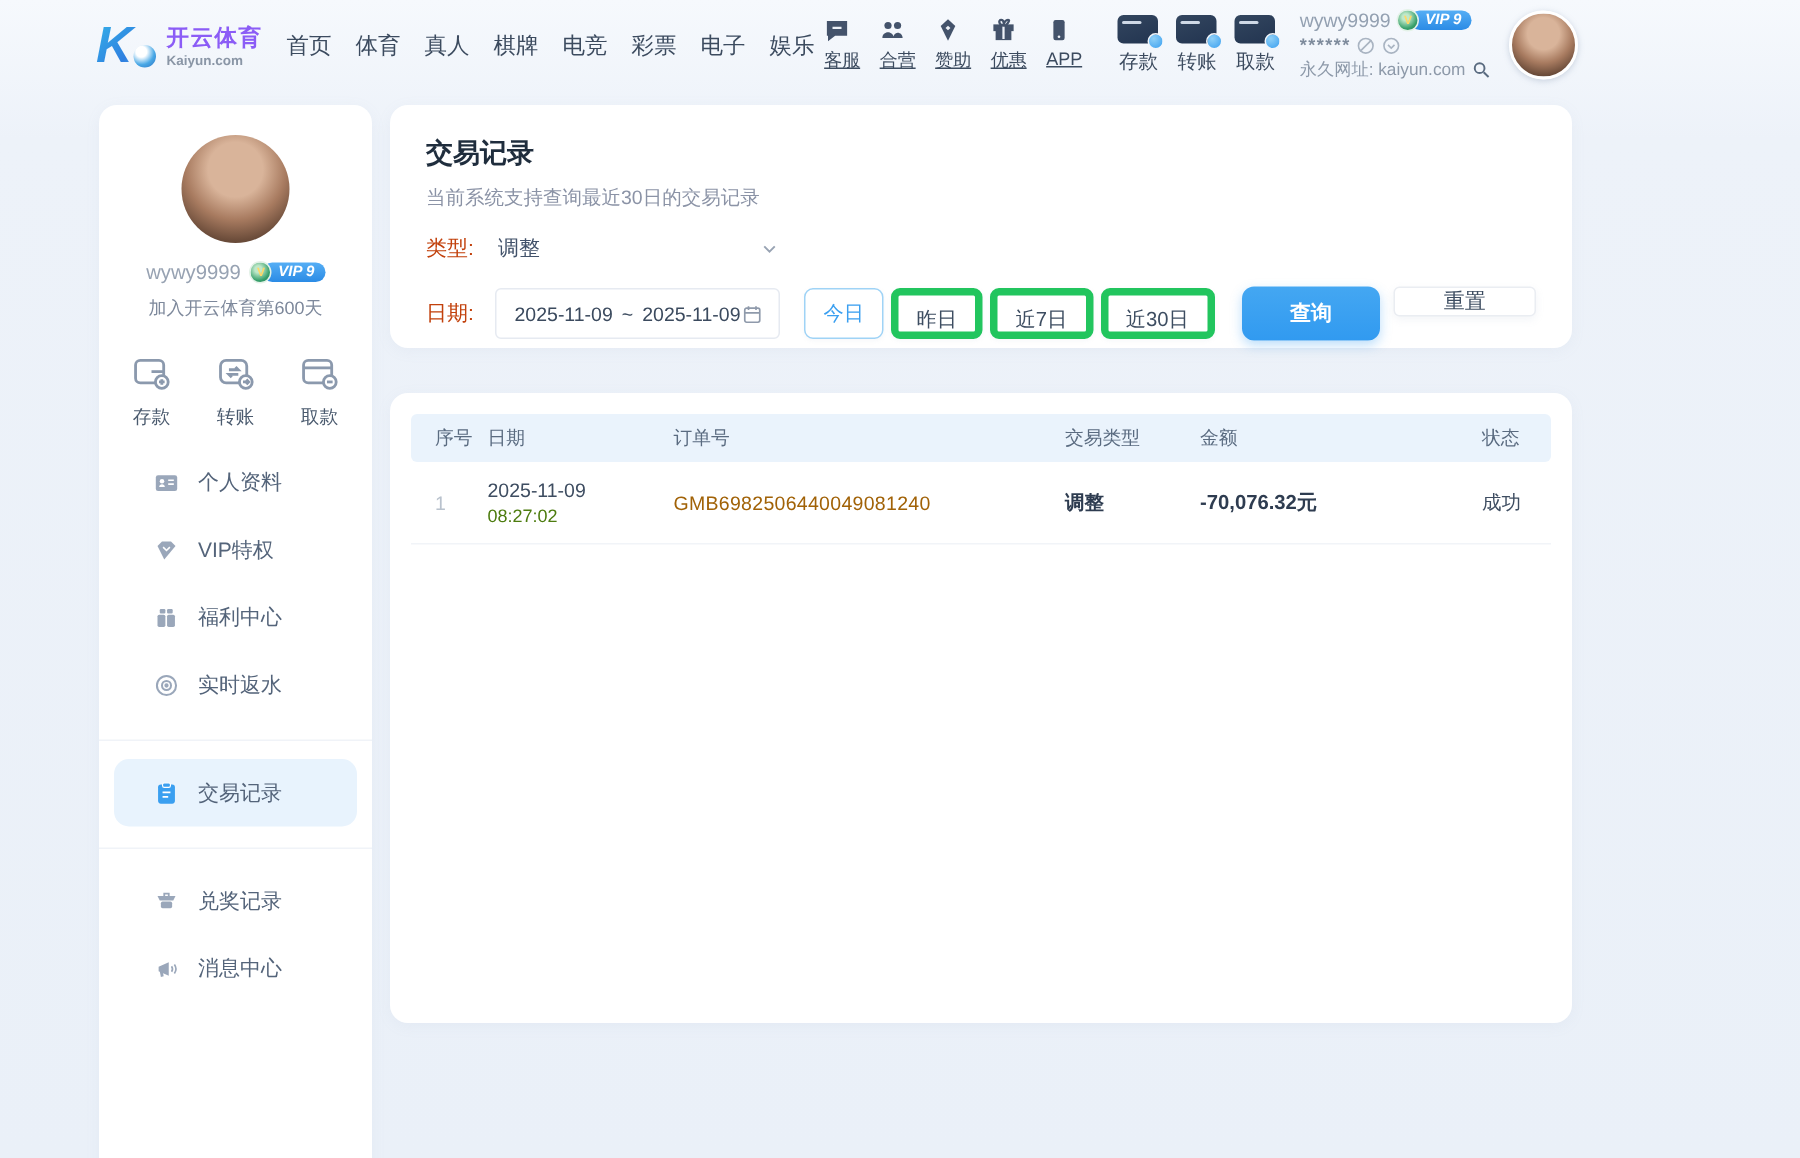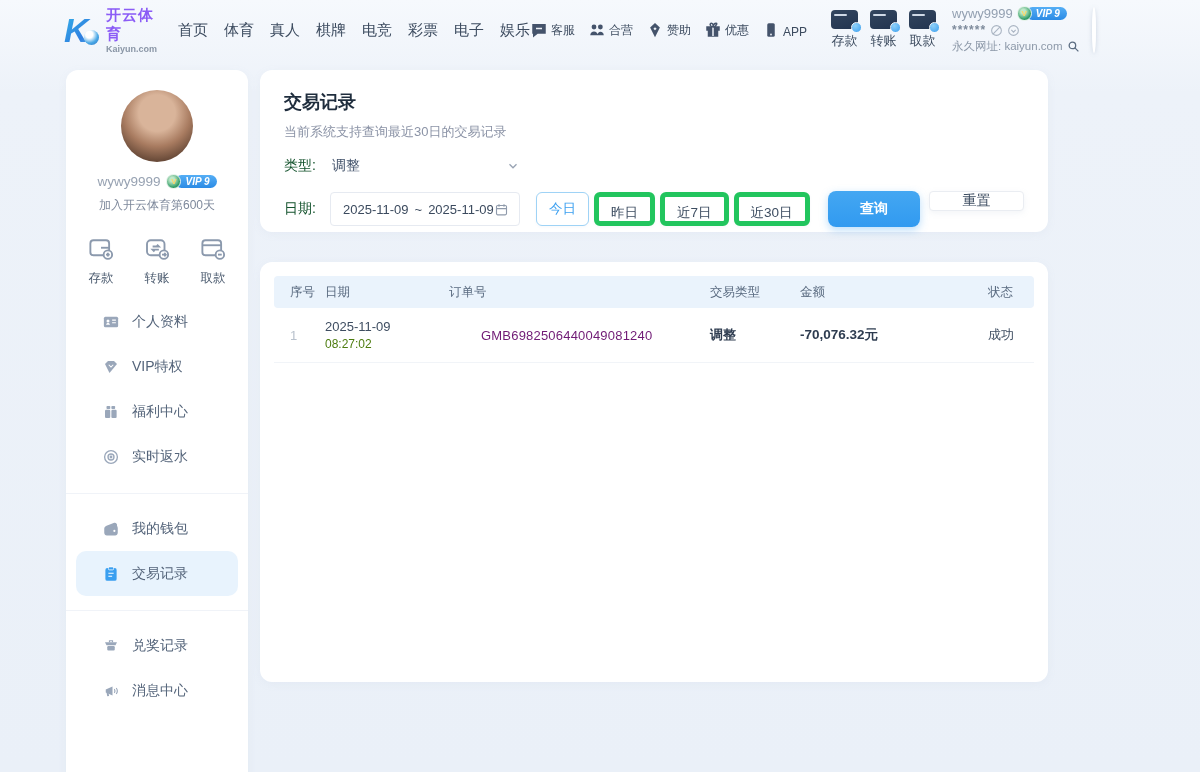--- a/index.html
+++ b/index.html
@@ -21,21 +21,21 @@
     -webkit-background-clip:text; background-clip:text; color:transparent;
   }
   .logo-ball { position:absolute; right:0; bottom:5px; width:15px; height:15px; border-radius:50%;
     background:radial-gradient(circle at 35% 30%,#ffffff 0 25%,#49a8e6 60%,#2a6fc0 100%); }
   .brand-cn { font-size:15px; font-weight:bold; color:#8b5cf6; letter-spacing:1px; }
   .brand-en { font-size:9px; color:#8a96a6; font-weight:bold; }
   .mainnav { display:flex; gap:16px; }
   .nav-item { font-size:15px; color:#3c4b5f; font-weight:500; cursor:pointer; white-space:nowrap; }
 
   .quicklinks { display:flex; gap:13px; margin-left:auto; }
-  .qlink { display:flex; align-items:flex-end; gap:3px; cursor:pointer; }
+  .qlink { display:flex; flex-direction:column; align-items:flex-start; gap:3px; cursor:pointer;text-decoration:underline; }
   .qicon { color:#44536b; height:18px; display:flex; align-items:flex-end; }
   .qlabel { font-size:12px; color:#3c4b5f; white-space:nowrap; }
 
   .walletlinks { display:flex; gap:12px; margin-left:24px; }
   .wlink { display:flex; flex-direction:column; align-items:center; gap:3px; cursor:pointer; }
   .card-ico { width:27px; height:19px; border-radius:4px; position:relative;
     background:linear-gradient(160deg,#33465f,#223450); }
   .card-ico::before { content:""; position:absolute; left:3px; top:4px; width:13px; height:2px; background:#cfd9e6; border-radius:1px; }
   .card-badge { position:absolute; right:-4px; bottom:-4px; width:11px; height:11px; border-radius:50%;
     background:radial-gradient(circle at 35% 30%,#8fd0f7,#3a9ff0); border:1.5px solid #f2f6fb; }
@@ -78,21 +78,21 @@
   .menu-item { display:flex; align-items:center; gap:12px; height:45px; padding-left:26px; margin:0 10px; border-radius:10px; cursor:pointer; }
   .menu-item .m-ico { color:#9aa7ba; }
   .m-label { font-size:14px; color:#54647a; }
   .menu-item.active { background:#e8f3fd; }
   .menu-item.active .m-ico { color:#3a9ff0; }
 
   
   .f-title { font-size:18px; font-weight:bold; color:#1f2d3d; margin:20px 0 0 24px; }
   .f-sub { font-size:13px; color:#8b93a6; margin:9px 0 0 24px; }
   .f-row { display:flex; align-items:center; margin:16px 24px 0 24px; }
-  .f-label { font-size:14px; color:#14532d; width:46px; flex:0 0 auto; }
+  .f-label { font-size:14px; color:#c2410c; width:46px; flex:0 0 auto; }
   .type-select { width:190px; display:flex; align-items:center; justify-content:space-between; cursor:pointer; }
   .type-value { font-size:14px; color:#42526a; margin-left:2px; }
   .chev { color:#98a3b3; }
   .date-input { width:190px; height:34px; background:#fff; border:1px solid #e6eaf1; border-radius:4px;
     display:flex; align-items:center; padding:0 10px 0 12px; cursor:pointer; }
   .date-text { font-size:13px; color:#3b4a5e; display:flex; gap:6px; flex:1; }
   .cal-ico { color:#8f9aab; }
   .ranges { display:flex; gap:5px; margin-left:16px; }
   .range-btn { height:34px; padding:0 12px; line-height:32px; font-size:13.5px; color:#3d4d61; background:#fff;
     border:5px solid #22c55e; border-radius:6px; cursor:pointer; box-shadow:0 1px 3px rgba(150,165,190,.08); }
@@ -105,21 +105,21 @@
     color:#3d4d61; font-size:14px; font-family:inherit; box-shadow:0 2px 6px rgba(150,165,190,.12); }
 
   
   .t-grid { display:grid; grid-template-columns:35px 124px 261px 90px 188px auto; align-items:center; padding:0 16px; }
   .t-head { height:32px; background:#eaf3fc; border-radius:4px; }
   .t-head span { font-size:12.5px; color:#5a6b80; }
   .t-row { padding:11px 16px; border-bottom:1px solid #f1f4f8; }
   .c-index { font-size:13px; color:#b9c2cd; }
   .c-date { font-size:13px; color:#3e4d61; }
   .c-time { font-size:12px; color:#4d7c0f; margin-top:3px; }
-  .c-order { font-size:13px; color:#701a75; letter-spacing:.2px;margin-left:32px; }
+  .c-order { font-size:13px; color:#a16207; letter-spacing:.2px; }
   .c-type { font-size:13px; font-weight:bold; color:#2e3c50; }
   .c-amount { font-size:13.5px; font-weight:bold; color:#2e3c50; }
   .c-status { font-size:13px; color:#3e4d61; }
 </style>
 </head>
 <body>
 
 <header class="topbar">
   <div class="logo">
     <div class="logo-mark">
@@ -337,29 +337,20 @@
             <circle cx="12" cy="12" r="8.5"></circle>
             <circle cx="12" cy="12" r="4"></circle>
             <circle cx="12" cy="12" r="1" fill="currentColor"></circle>
           </svg>
       </span>
       <span class="m-label">实时返水</span>
     </div>
   </div>
 
   <div class="menu-group">
-    <div class="menu-item">
-      <span class="m-ico">
-        <svg width="18" height="18" viewBox="0 0 24 24" fill="currentColor">
-            <path d="M20 8c1-3-2-5-4.5-4L6 7.5C3.5 8.5 3 10 3 12v5c0 2 1.5 3.5 3.5 3.5h11c2 0 3.5-1.5 3.5-3.5v-6c0-1.5-.5-2.5-1-3z"></path>
-            <circle cx="16.5" cy="14.5" r="1.4" fill="#fff"></circle>
-          </svg>
-      </span>
-      <span class="m-label">我的钱包</span>
-    </div>
     <div class="menu-item active">
       <span class="m-ico">
         <svg width="18" height="18" viewBox="0 0 24 24" fill="currentColor">
             <rect x="4.5" y="4" width="15" height="17" rx="2.5"></rect>
             <rect x="8.5" y="2.5" width="7" height="4" rx="1.5" fill="currentColor" stroke="#fff" stroke-width="1"></rect>
             <path d="M8.5 11h7M8.5 15h5" stroke="#fff" stroke-width="1.6"></path>
           </svg>
       </span>
       <span class="m-label">交易记录</span>
     </div>

